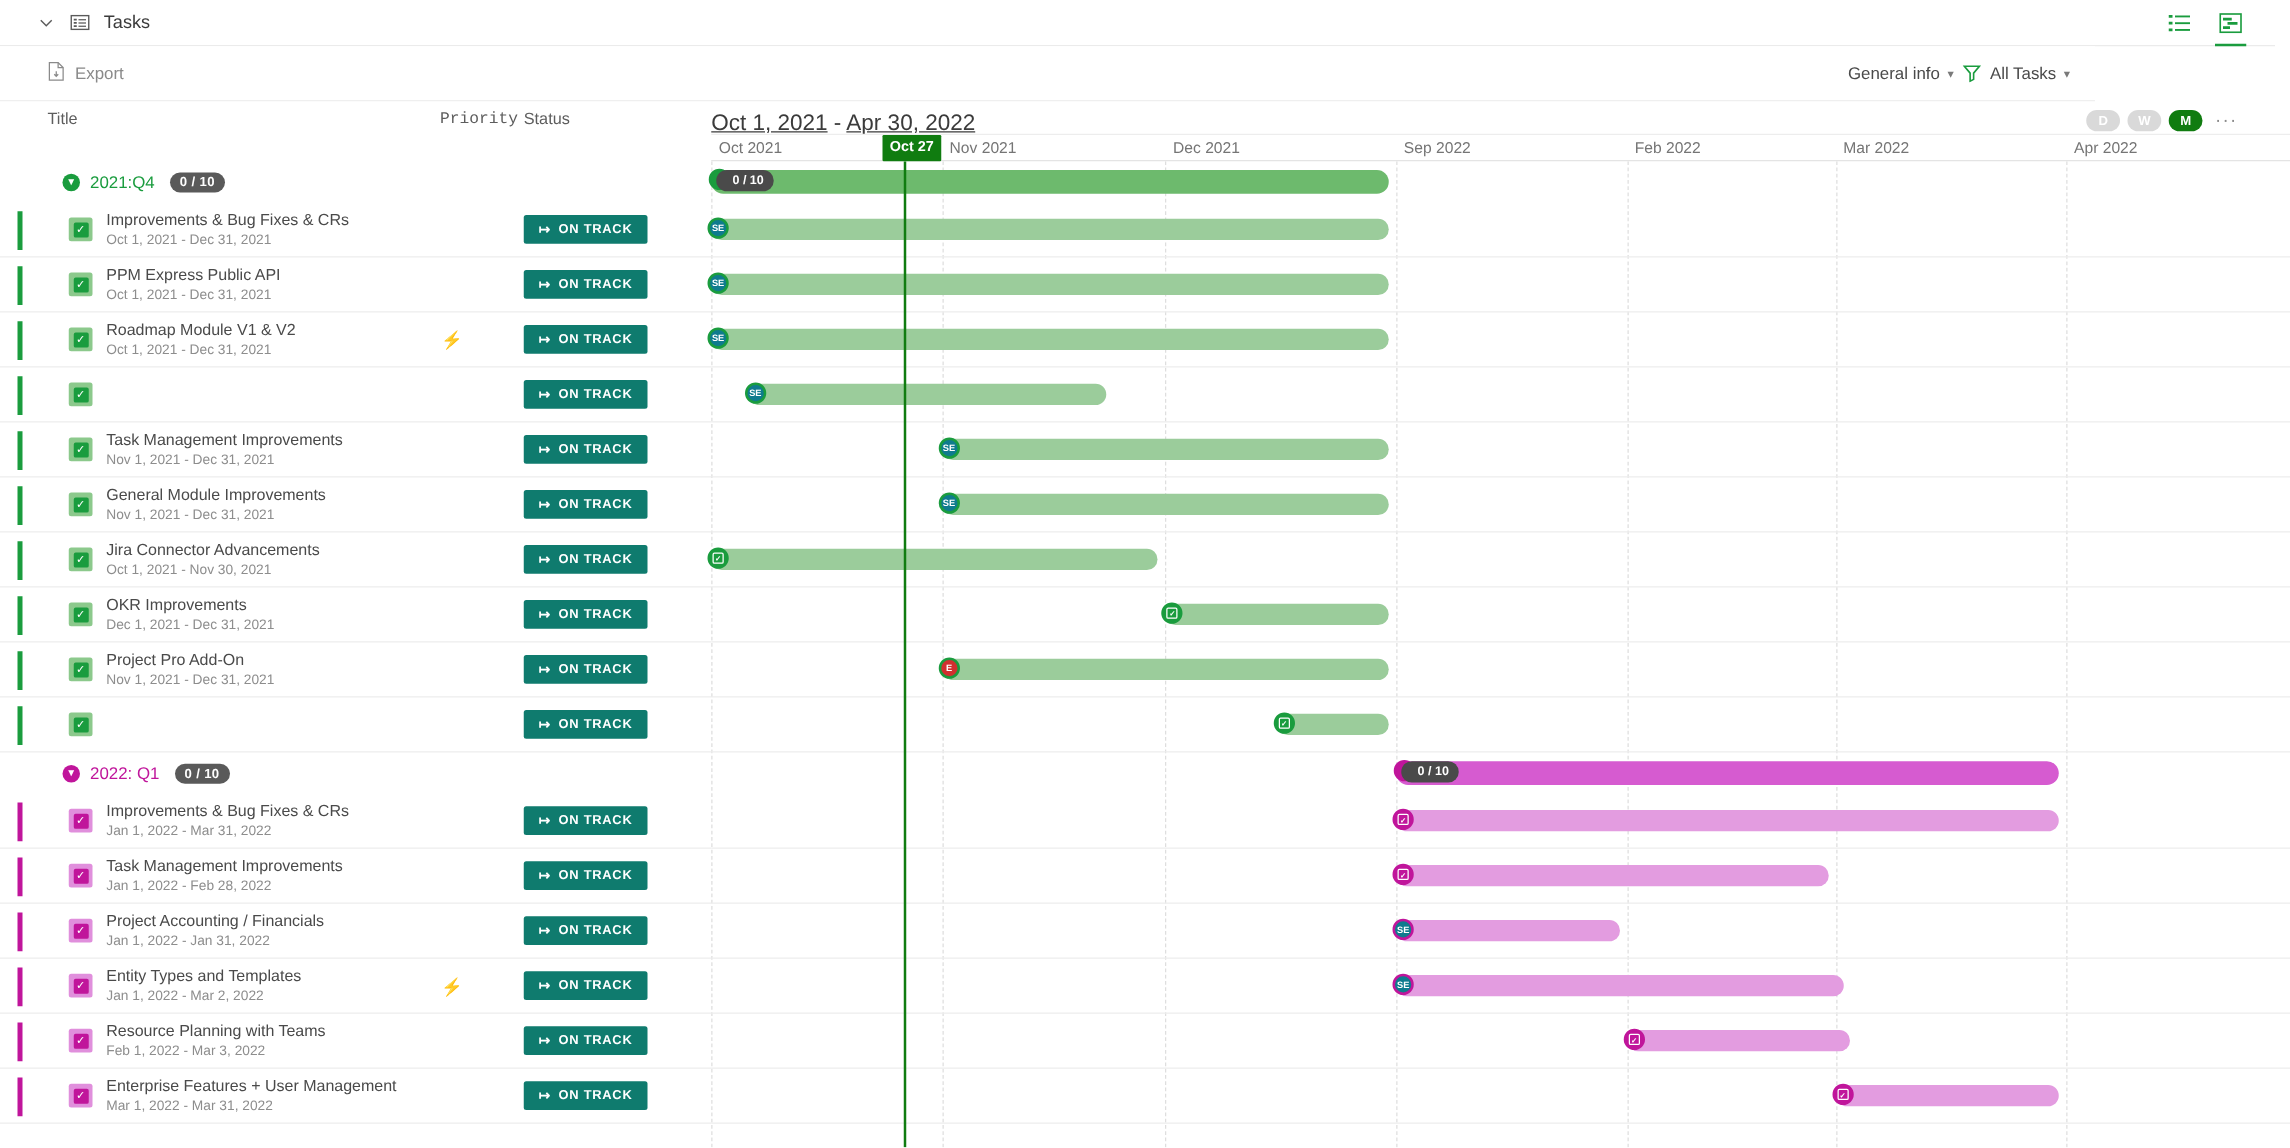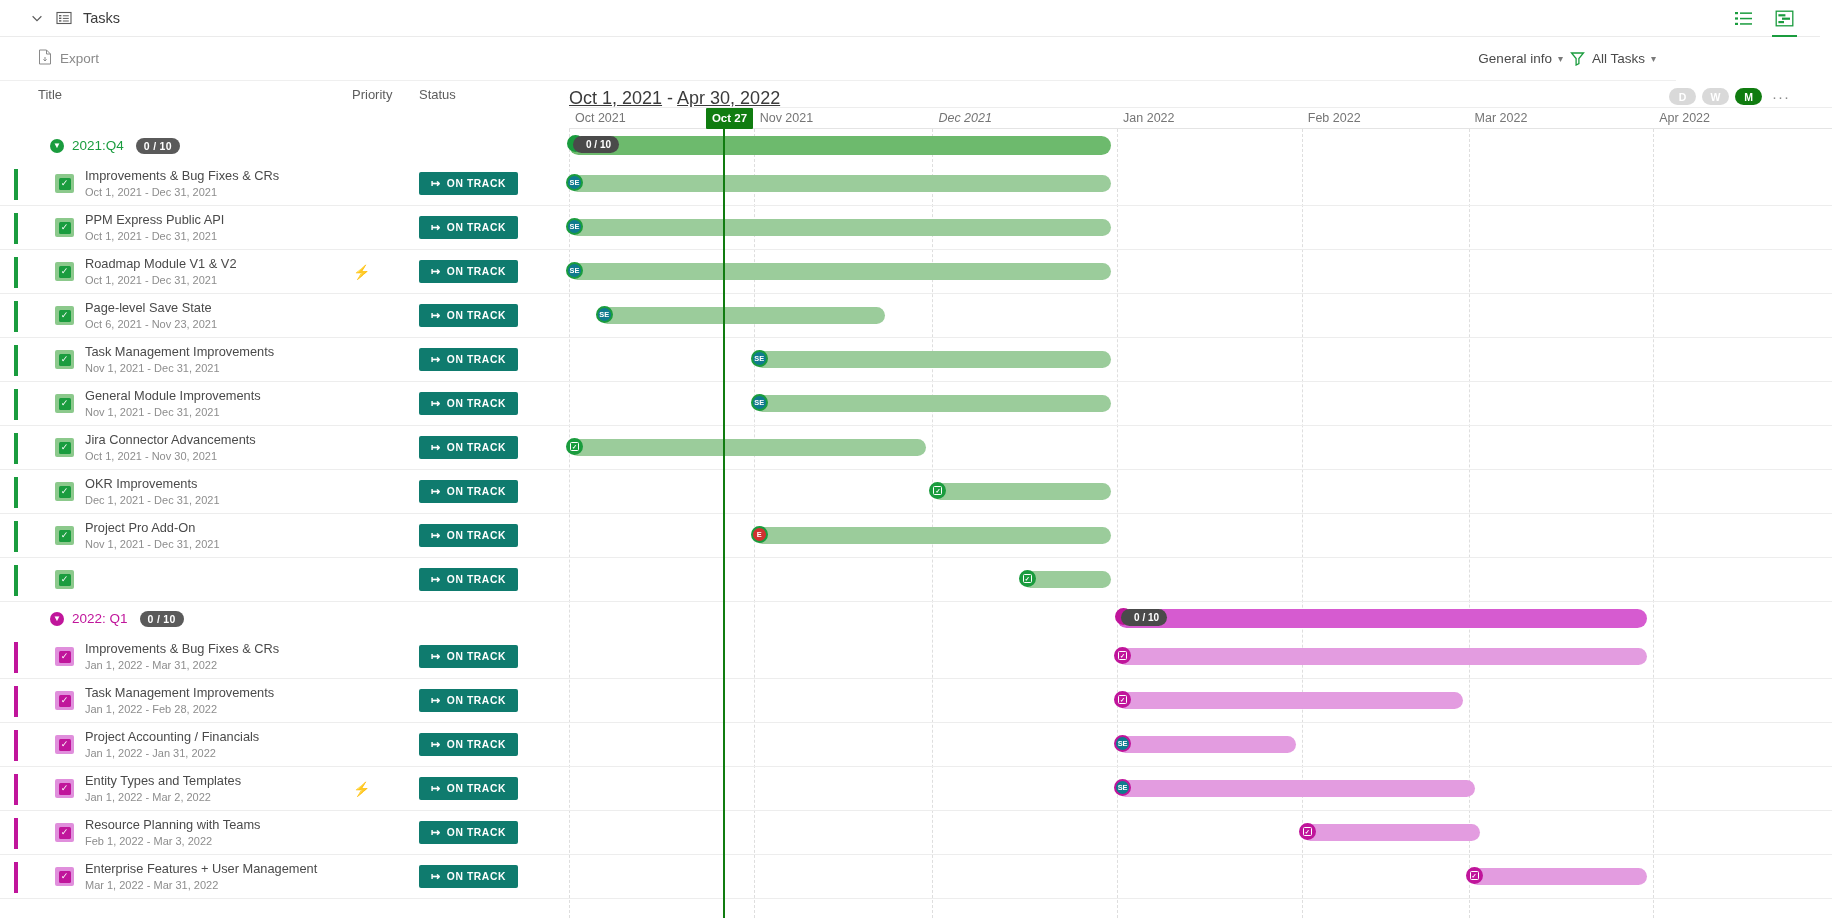--- a/index.html
+++ b/index.html
@@ -48,21 +48,21 @@
   .dd{ display:flex; align-items:center; gap:6px; cursor:default; }
   .caret{ font-size:10px; color:#7a7a7a; }
   .funnel{ width:15px; height:15px; color:#1a9c3e; }
 
   
   .colhead{
     position:absolute; left:0; top:81px; width:570px; height:34px;
     font-size:13px; color:#5d5d5d;
   }
   .colhead .t{ position:absolute; left:38px; top:6px; }
-  .colhead .p{ position:absolute; left:352px; top:6px; }
+  .colhead .p{ position:absolute; left:352px; top:6px;font-family:Liberation Mono, monospace; }
   .colhead .s{ position:absolute; left:419px; top:6px; }
 
   
   .tl-range{
     position:absolute; left:569px; top:88px;
     font-size:18px; color:#3b3b3b;
   }
   .tl-range span{ text-decoration:underline; }
   .tl-head{
     position:absolute; left:569px; top:107px; width:1263px; height:22px;
@@ -227,22 +227,22 @@
     <div class="p">Priority</div>
     <div class="s">Status</div>
   </div>
 
   <div class="tl-range">
     <span>Oct 1, 2021</span><span style="text-decoration:none"> - </span><span>Apr 30, 2022</span>
   </div>
   <div class="tl-head" id="tl-head">
       <div class="tl-month" style="left: 6px;">Oct 2021</div>
       <div class="tl-month" style="left: 190.684px;">Nov 2021</div>
-      <div class="tl-month" style="left: 369.41px; font-style: italic;">Dec 2021</div>
-      <div class="tl-month" style="left: 554.094px;">Jan 2022</div>
+      <div class="tl-month" style="left: 369.41px;">Dec 2021</div>
+      <div class="tl-month" style="left: 554.094px;">Sep 2022</div>
       <div class="tl-month" style="left: 738.778px;">Feb 2022</div>
       <div class="tl-month" style="left: 905.59px;">Mar 2022</div>
       <div class="tl-month" style="left: 1090.27px;">Apr 2022</div>
       <div class="today-chip" style="left: 136.896px;">Oct 27</div>
     </div>
 
   <div class="dw-toggle">
     <div class="dw">D</div>
     <div class="dw">W</div>
     <div class="dw on">M</div>
@@ -302,24 +302,20 @@
           </div>
           <div class="status">
             <span class="arrowicon">↦</span>
             <span>ON TRACK</span>
           </div>
         </div>
         <div class="task-row" style="position: absolute; top: 165px; width: 569px;">
           <div class="row-accent" style="background:#1a9c3e"></div>
           <div class="chk" style="background:#8cc98c">
             <div class="chk-in" style="background:#1a9c3e">✓</div>
-          </div>
-          <div class="ttl">
-            <div class="n">Page-level Save State</div>
-            <div class="d">Oct 6, 2021 - Nov 23, 2021</div>
           </div>
           <div class="prio"></div>
           <div class="status">
             <span class="arrowicon">↦</span>
             <span>ON TRACK</span>
           </div>
         </div>
         <div class="task-row" style="position: absolute; top: 209px; width: 569px;">
           <div class="row-accent" style="background:#1a9c3e"></div>
           <div class="chk" style="background:#8cc98c">

